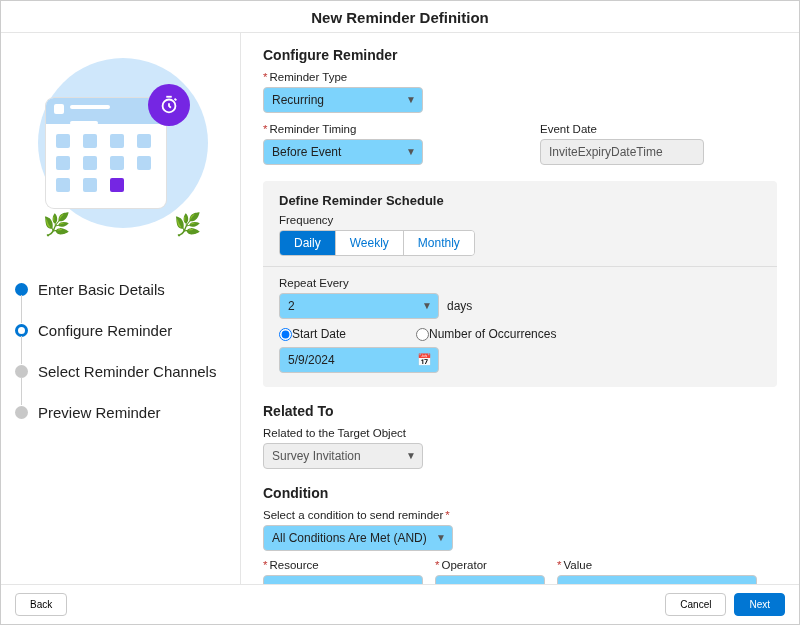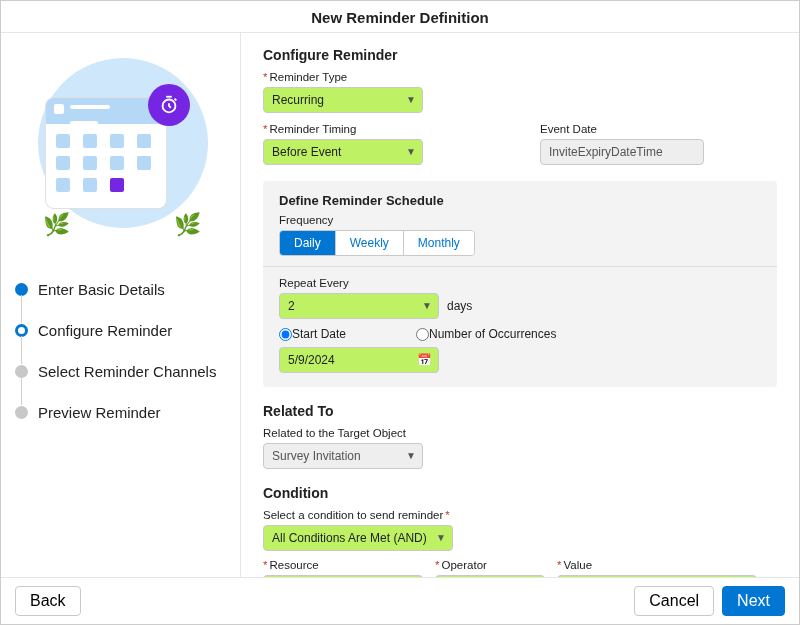--- a/index.html
+++ b/index.html
@@ -21,21 +21,21 @@
   .main { flex:1; padding: 14px 22px 10px 22px; overflow-y:auto; }
   h3.section { font-size: 14px; font-weight: 700; margin-bottom: 8px; }
   .label { font-size: 11.5px; margin-bottom: 4px; display:block; }
   .req::before { content:"*"; color:#c23934; margin-right:2px; }
   .reqafter::after { content:"*"; color:#c23934; margin-left:2px; }
   .field { margin-bottom: 10px; }
   .row { display:flex; gap: 40px; }
   .row > .field { flex:1; }
   .select, .input {
     width: 160px; height:26px; border:1px solid #c9c9c9; border-radius:4px;
-    background:#bef264; padding: 0 22px 0 8px; font-size:12px; position:relative;
+    background:#7dd3fc; padding: 0 22px 0 8px; font-size:12px; position:relative;
     display:flex; align-items:center; cursor:pointer;
   }
   .select.readonly { background:#eeeeee; color:#555; cursor:default; }
   .select .chev { position:absolute; right:6px; top:6px; font-size:10px; color:#555; }
   .panel { background:#f3f3f3; border-radius:4px; padding: 12px 16px 14px; margin-top:6px; margin-bottom:16px; }
   h4.sub { font-size: 13px; font-weight:700; margin-bottom:6px; }
   .seg { display:flex; border:1px solid #c9c9c9; border-radius:4px; overflow:hidden; width: fit-content; }
   .seg div { padding:5px 14px; font-size:12px; color:#0176d3; background:#fff; cursor:pointer; border-right:1px solid #c9c9c9; }
   .seg div:last-child { border-right:none; }
   .seg div.active { background:#0176d3; color:#fff; }
@@ -46,21 +46,21 @@
   .dateInput { width:160px; position:relative; }
   .calico { position:absolute; right:6px; top:5px; font-size:12px; color:#555; }
 
   .condRow { display:flex; align-items:flex-end; gap:12px; margin-top:4px; }
   .condRow .col { display:flex; flex-direction:column; }
   .lookup { width:160px; position:relative; }
   .wider { width:200px; }
   .del { width:22px; height:22px; color:#888; display:flex; align-items:center; justify-content:center; cursor:pointer; }
 
   .footer { border-top:1px solid #e5e5e5; padding:8px 14px; display:flex; align-items:center; }
-  .btn { border:1px solid #c9c9c9; background:#fff; border-radius:4px; padding:5px 14px; font-size:16px; cursor:pointer;text-align:right; }
+  .btn { border:1px solid #c9c9c9; background:#fff; border-radius:4px; padding:5px 14px; font-size:10px; cursor:pointer;text-align:right; }
   .btn.primary { background:#0176d3; color:#fff; border-color:#0176d3; }
   .spacer { flex:1; }
 
   
   .circle { width:170px; height:170px; border-radius:50%; background:#cfe7fb; position:relative; margin-top:-10px;}
   .cal { position:absolute; left:8px; top:40px; width:120px; height:110px; background:#fff; border-radius:8px; box-shadow:0 0 0 1px #e0e0e0; }
   .calhead { height:26px; background:#b4d8f6; border-radius:8px 8px 0 0; padding:6px 8px;}
   .calhead .d1 { width:10px;height:10px;background:#fff;border-radius:2px;display:inline-block;vertical-align:top;}
   .calhead .d2 { width:40px;height:4px;background:#fff;border-radius:2px;display:inline-block;margin-left:6px;vertical-align:top;margin-top:1px;}
   .calhead .d3 { width:28px;height:4px;background:#fff;border-radius:2px;display:block;margin-left:16px;margin-top:3px;}

